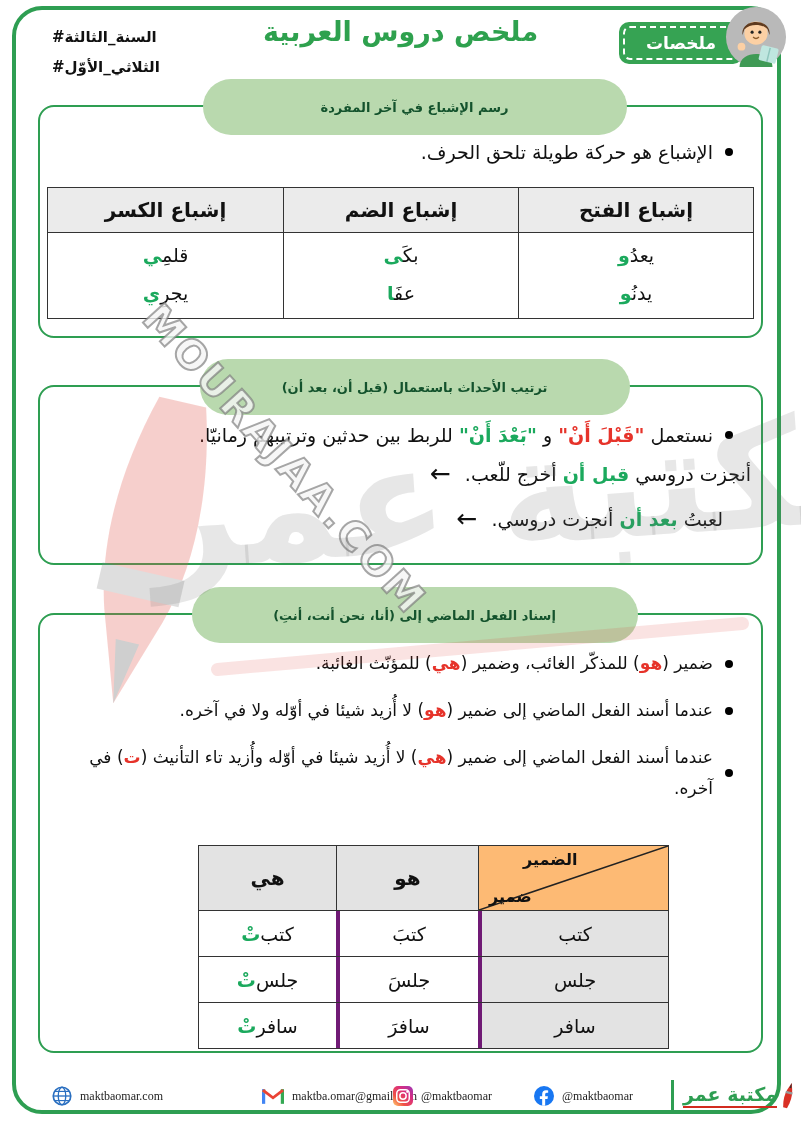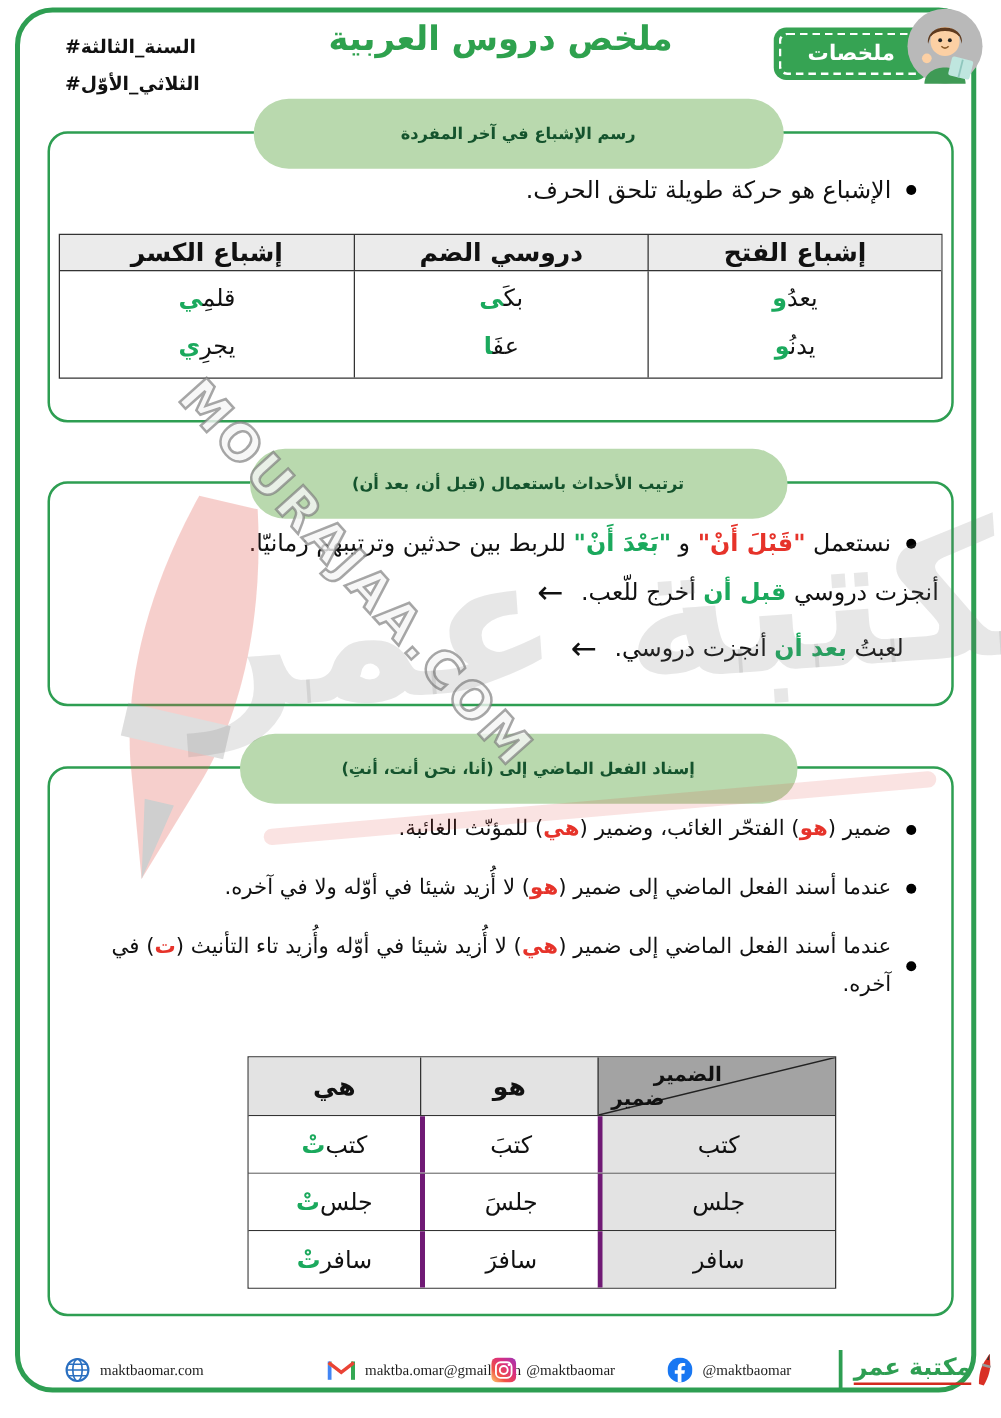--- a/index.html
+++ b/index.html
@@ -29,40 +29,40 @@
         color:#14532d;font-weight:bold;font-size:13px;direction:rtl;z-index:3;}
   #sec1 .pill{width:424px;} #sec2 .pill{width:430px;} #sec3 .pill{width:446px;}
   .bullet-line{position:absolute;right:28px;direction:rtl;display:flex;align-items:flex-end;gap:12px;}
   .dot{width:8px;height:8px;background:#000;border-radius:50%;flex:0 0 auto;align-self:center;}
   .btxt{font-size:19px;line-height:30px;}
   .red{color:#e6332a;font-weight:bold;}
   .grn{color:#1ba95d;font-weight:bold;}
   
   .t1{position:absolute;top:80px;left:7px;width:707px;border:1px solid #333;direction:rtl;box-sizing:border-box;}
   .t1-head{display:grid;grid-template-columns:1fr 1fr 1fr;background:#ebebeb;border-bottom:1px solid #333;}
-  .t1-head>div{height:28px;display:flex;align-items:center;justify-content:center;
+  .t1-head>div{height:44px;display:flex;align-items:center;justify-content:center;
                font-weight:bold;font-size:20px;border-left:1px solid #333;}
   .t1-head>div:last-child{border-left:none;}
   .t1-body{display:grid;grid-template-columns:1fr 1fr 1fr;}
   .t1-col{border-left:1px solid #333;padding:3px 0 6px;}
   .t1-col:last-child{border-left:none;}
   .t1-word{text-align:center;font-size:19px;height:38px;line-height:38px;}
   
   .ex{position:absolute;display:flex;align-items:center;gap:14px;direction:ltr;}
   #ex1{top:74px;right:10px;} #ex2{top:119px;right:38px;}
   .arrow{font-size:25px;line-height:1;color:#111;}
   .extxt{direction:rtl;font-size:19px;}
   
   #s3b1{top:33px;} #s3b2{top:80px;} #s3b3{top:127px;width:668px;}
   #sec3 .btxt{font-size:17px;line-height:31px;}
   
   .t2{position:absolute;top:230px;left:158px;width:471px;border:1px solid #333;direction:rtl;box-sizing:border-box;}
   .t2-head,.t2-row{display:grid;grid-template-columns:190px 142px 137px;}
   .t2-row{border-top:1px solid #333;}
-  .corner{position:relative;height:46px;background:#a3a3a3;border-left:1px solid #333;}
+  .corner{position:relative;height:64px;background:#fdba74;border-left:1px solid #333;}
   .corner svg{position:absolute;inset:0;width:100%;height:100%;}
   .c-top{position:absolute;top:4px;left:44px;font-weight:bold;font-size:16px;direction:rtl;}
   .c-bottom{position:absolute;bottom:4px;left:10px;font-weight:bold;font-size:16px;direction:rtl;}
   .t2-h{background:#e3e3e3;display:flex;align-items:center;justify-content:center;
         font-weight:bold;font-size:20px;border-left:1px solid #333;}
   .t2-h:last-child{border-left:none;}
   .t2-cell{height:45px;display:flex;align-items:center;justify-content:center;
            font-size:19px;border-left:4px solid #701a75;background:#fff;}
   .t2-cell:last-child{border-left:none;}
   .t2-verb{background:#e3e3e3;}
@@ -118,21 +118,21 @@
 
   <div class="section" id="sec1">
     <div class="pill">رسم الإشباع في آخر المفردة</div>
     <div class="bullet-line" style="top:30px;">
       <span class="dot"></span>
       <span class="btxt">الإشباع هو حركة طويلة تلحق الحرف.</span>
     </div>
     <div class="t1">
       <div class="t1-head">
         <div>إشباع الفتح</div>
-        <div>دروسي الضم</div>
+        <div>إشباع الضم</div>
         <div>إشباع الكسر</div>
       </div>
       <div class="t1-body">
         <div class="t1-col">
           <div class="t1-word"><span>يعدُ</span><span class="grn">و</span></div>
           <div class="t1-word"><span>يدنُ</span><span class="grn">و</span></div>
         </div>
         <div class="t1-col">
           <div class="t1-word"><span>بكَ</span><span class="grn">ى</span></div>
           <div class="t1-word"><span>عفَ</span><span class="grn">ا</span></div>
@@ -158,21 +158,21 @@
     <div class="ex" id="ex2">
       <span class="arrow">←</span>
       <span class="extxt"><span>لعبتُ </span><span class="grn">بعد أن</span><span> أنجزت دروسي.</span></span>
     </div>
   </div>
 
   <div class="section" id="sec3">
     <div class="pill">إسناد الفعل الماضي إلى (أنا، نحن أنت، أنتِ)</div>
     <div class="bullet-line" id="s3b1">
       <span class="dot"></span>
-      <span class="btxt"><span>ضمير (</span><span class="red">هو</span><span>) الفتحّر الغائب، وضمير (</span><span class="red">هي</span><span>) للمؤنّث الغائبة.</span></span>
+      <span class="btxt"><span>ضمير (</span><span class="red">هو</span><span>) للمذكّر الغائب، وضمير (</span><span class="red">هي</span><span>) للمؤنّث الغائبة.</span></span>
     </div>
     <div class="bullet-line" id="s3b2">
       <span class="dot"></span>
       <span class="btxt"><span>عندما أسند الفعل الماضي إلى ضمير (</span><span class="red">هو</span><span>) لا أُزيد شيئا في أوّله ولا في آخره.</span></span>
     </div>
     <div class="bullet-line" id="s3b3">
       <span class="dot"></span>
       <span class="btxt"><span>عندما أسند الفعل الماضي إلى ضمير (</span><span class="red">هي</span><span>) لا أُزيد شيئا في أوّله وأُزيد تاء التأنيث (</span><span class="red">ت</span><span>) في آخره.</span></span>
     </div>
 

